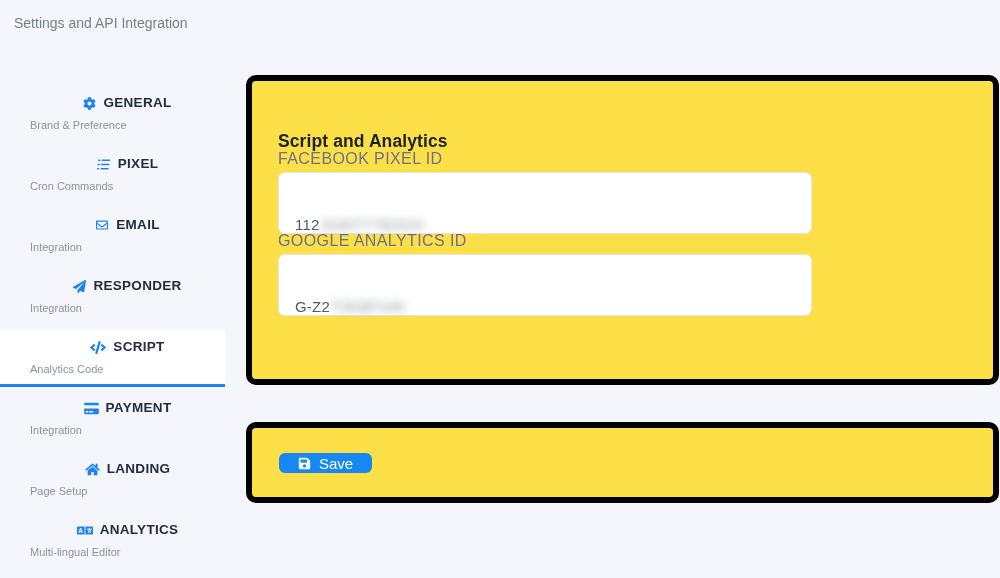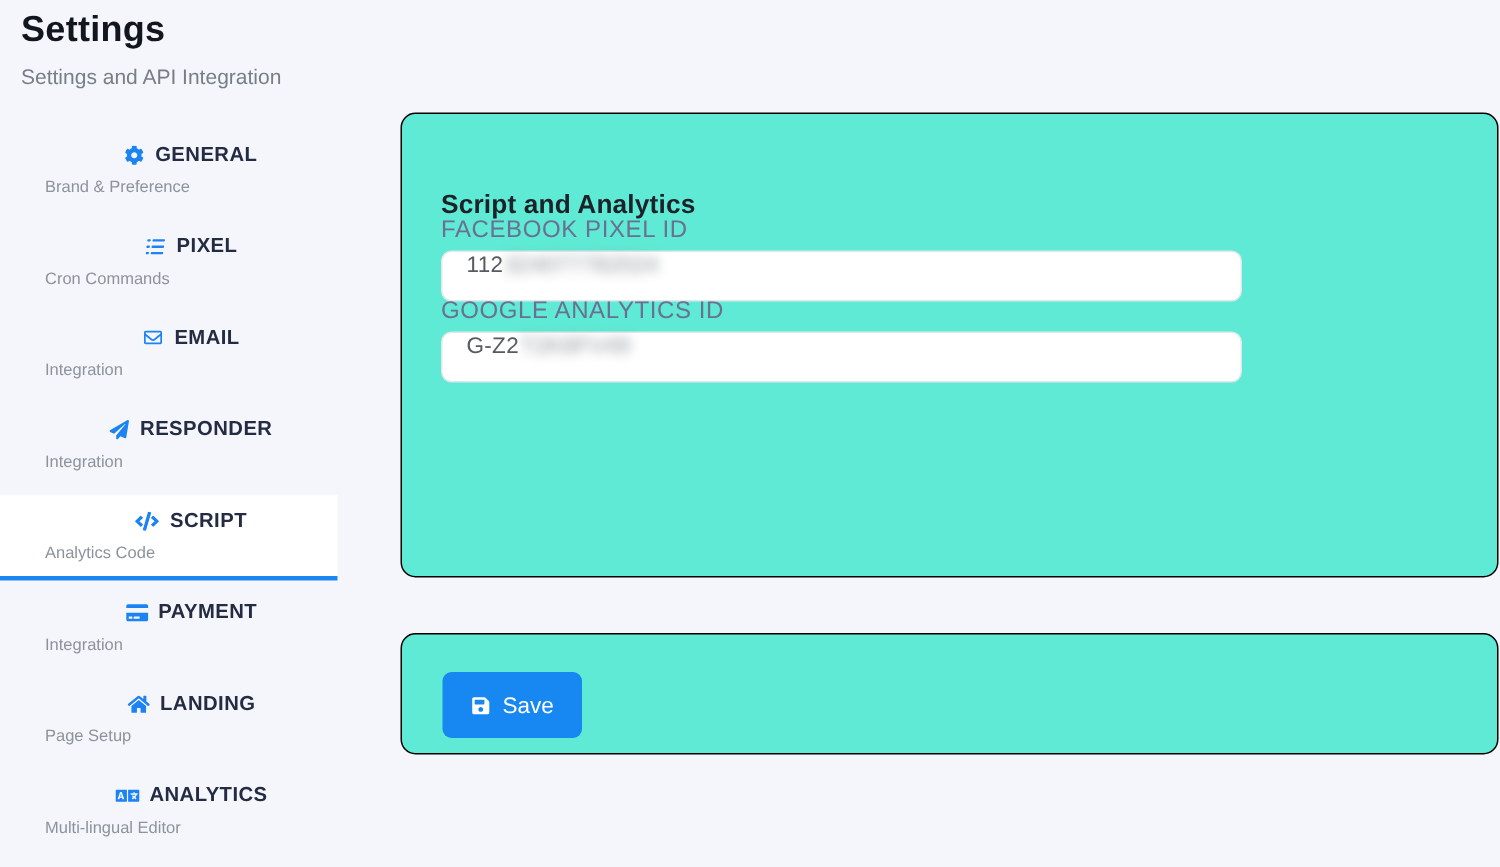--- a/index.html
+++ b/index.html
@@ -24,55 +24,54 @@
   .side-item.active { background:#ffffff; border-bottom-color:#1b86f2; }
   .side-item .trow { display:flex; align-items:center; gap:7px;justify-content:center; }
   .side-item .tlabel {
     font-size:13.5px; font-weight:700; color:#232c43; letter-spacing:.3px; line-height:20px;
   }
   .side-item .slabel { font-size:11px; color:#8d929c; line-height:20px; margin-top:2px; }
   .icon-svg { fill:#1b83f2; flex:0 0 auto; display:block; }
 
   
   .card {
-    position:absolute; left:267px; right:1px; background:#5eead4;
-    border:1px solid #000000; border-radius:10px;
+    position:absolute; left:246px; right:1px; background:#fde047;
+    border:6px solid #000000; border-radius:10px;
   }
   .card-main { top:75px; height:310px; }
   .card-save { top:422px; height:81px; }
 
   .section-title {
     margin:0; padding:50px 26px 0 26px;
     font-size:17.5px; font-weight:700; color:#1d2129; letter-spacing:.1px;
   }
   .field { margin:0 0 0 26px; }
   .field-label {
     font-size:16px; color:#6b6f91; letter-spacing:.4px;
     text-transform:uppercase; line-height:14px;
   }
   .input-box {
-    margin-top:6px; width:534px; height:34px;
+    margin-top:6px; width:534px; height:62px;
     border:1px solid #e3e7ec; border-radius:7px; background:#fff;
-    display:flex; align-items:flex-start; padding:0 16px;
+    display:flex; align-items:flex-end; padding:0 16px;
     font-size:15px; color:#565b61; letter-spacing:.2px;
   }
   .redacted { filter:blur(4px); color:#8a8f96; user-select:none; margin-left:1px; }
 
   .save-btn {
-    position:absolute; left:27px; top:25px; height:44px;
+    position:absolute; left:27px; top:25px; height:20px;
     display:inline-flex; align-items:center; gap:8px; padding:0 19px;
     background:#1787f1; border:none; border-radius:6px; cursor:pointer;
     color:#ffffff; font-size:15px; font-family:"Liberation Sans", sans-serif;
   }
 </style>
 </head>
 <body>
 
 <div class="header">
-  <div class="page-title">Settings</div>
   <div class="page-subtitle">Settings and API Integration</div>
 </div>
 
 <div class="sidebar">
 
   <div class="side-item">
     <div class="trow">
       <span>
           <svg class="icon-svg" width="13" height="13" viewBox="0 0 512 512">
             <path d="M487.4 315.7l-42.6-24.6c4.3-23.2 4.3-47 0-70.2l42.6-24.6c4.9-2.8 7.1-8.6 5.5-14-11.1-35.6-30-67.8-54.7-94.6-3.8-4.1-10-5.1-14.8-2.3L380.8 110c-17.9-15.4-38.5-27.3-60.8-35.1V25.8c0-5.6-3.9-10.5-9.4-11.7-36.7-8.2-74.3-7.8-109.2 0-5.5 1.2-9.4 6.1-9.4 11.7V75c-22.2 7.9-42.8 19.8-60.8 35.1L88.7 85.5c-4.9-2.8-11-1.9-14.8 2.3-24.7 26.7-43.6 58.9-54.7 94.6-1.7 5.4.6 11.2 5.5 14L67.3 221c-4.3 23.2-4.3 47 0 70.2l-42.6 24.6c-4.9 2.8-7.1 8.6-5.5 14 11.1 35.6 30 67.8 54.7 94.6 3.8 4.1 10 5.1 14.8 2.3l42.6-24.6c17.9 15.4 38.5 27.3 60.8 35.1v49.2c0 5.6 3.9 10.5 9.4 11.7 36.7 8.2 74.3 7.8 109.2 0 5.5-1.2 9.4-6.1 9.4-11.7v-49.2c22.2-7.9 42.8-19.8 60.8-35.1l42.6 24.6c4.9 2.8 11 1.9 14.8-2.3 24.7-26.7 43.6-58.9 54.7-94.6 1.5-5.5-.7-11.3-5.6-14.1zM256 336c-44.1 0-80-35.9-80-80s35.9-80 80-80 80 35.9 80 80-35.9 80-80 80z"></path>

